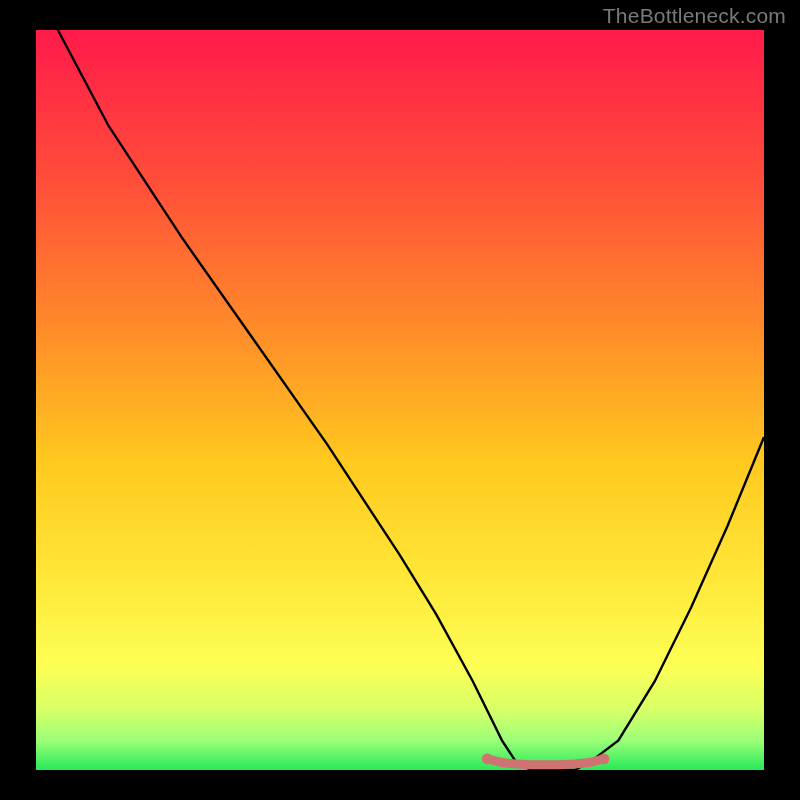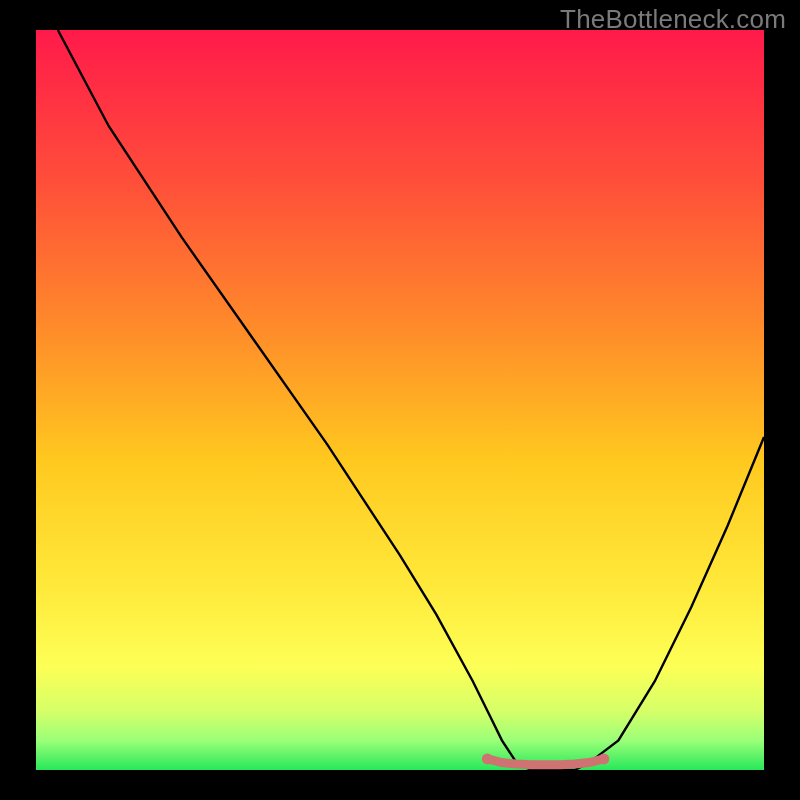--- a/index.html
+++ b/index.html
@@ -15,21 +15,21 @@
     position: relative;
     width: 800px;
     height: 800px;
     background: #000;
   }
   .watermark {
     position: absolute;
     top: 4px;
     right: 14px;
     color: #7a7a7a;
-    font-size: 26px;
+    font-size: 21px;
     font-weight: 500;
     letter-spacing: 0.2px;
     z-index: 5;
   }
   .plot-area {
     position: absolute;
     left: 36px;
     top: 30px;
     width: 728px;
     height: 740px;

